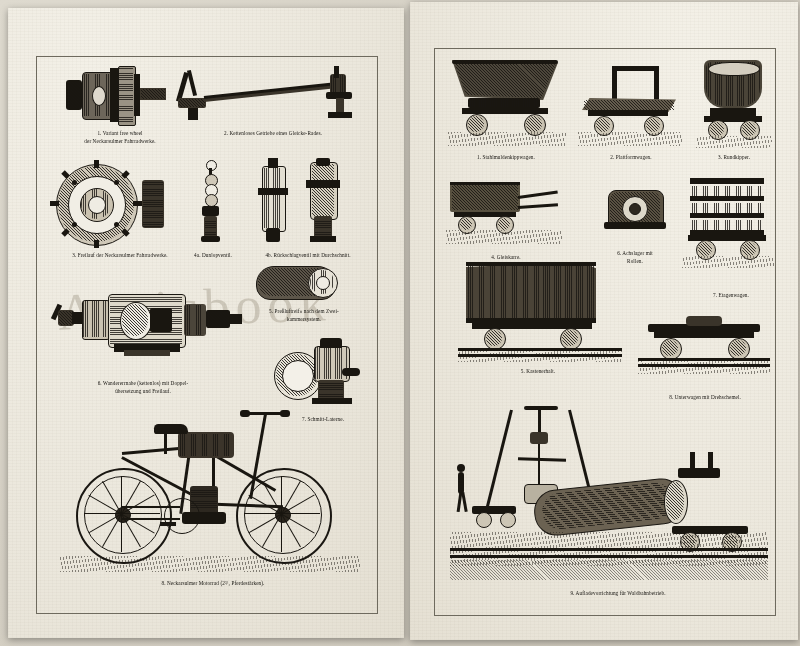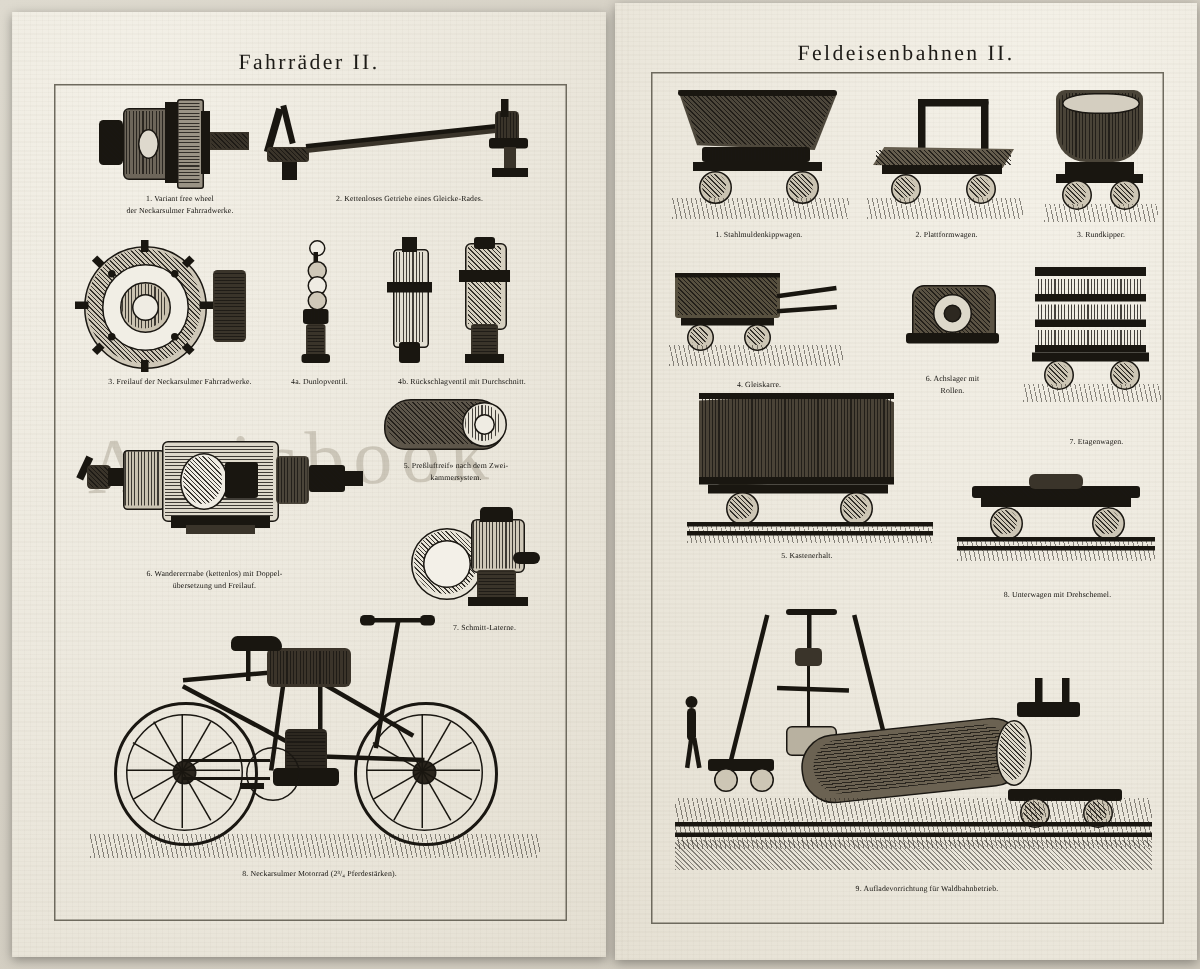--- a/index.html
+++ b/index.html
@@ -131,21 +131,20 @@
     transform: rotate(-2deg);
   }
 </style>
 </head>
 <body>
 
 <div class="scene">
 
   <div class="plate left">
     <div class="paper-grain"></div>
-    <div class="plate-title">Fahrräder II.</div>
     <div class="frame"></div>
 
     <div class="watermark">Anticbook</div>
 
     <div class="fig" style="left:40px; top:58px; width:140px; height:60px;">
       <div class="art">
         <div class="ink" style="left:18px; top:14px; width:16px; height:30px; border-radius:3px;"></div>
         <div class="hatch" style="left:20px; top:16px; width:12px; height:26px;"></div>
         <div class="outline ink-soft" style="left:34px; top:6px; width:30px; height:46px; border-radius:4px; background:#6d665a;"></div>
         <div class="hatch-v" style="left:36px; top:8px; width:26px; height:42px;"></div>
@@ -363,21 +362,20 @@
         <div class="ground" style="left:0px; top:162px; width:300px; height:16px;"></div>
       </div>
     </div>
     <div class="cap" style="left:90px; top:572px; width:230px;">
       <div>8. Neckarsulmer Motorrad (2³/₄ Pferdestärken).</div>
     </div>
   </div>
 
   <div class="plate right">
     <div class="paper-grain"></div>
-    <div class="plate-title">Feldeisenbahnen II.</div>
     <div class="frame"></div>
 
     <div class="fig" style="left:38px; top:56px; width:118px; height:94px;">
       <div class="art">
         <div class="ink-soft" style="left:4px; top:2px; width:106px; height:40px; clip-path: polygon(0 0, 100% 6%, 86% 100%, 12% 92%); background:#4d473b;"></div>
         <div class="hatch" style="left:6px; top:4px; width:102px; height:36px; clip-path: polygon(0 0, 100% 6%, 86% 100%, 12% 92%);"></div>
         <div class="ink" style="left:4px; top:2px; width:106px; height:4px; border-radius:2px;"></div>
         <div class="ink" style="left:20px; top:40px; width:72px; height:10px; border-radius:2px;"></div>
         <div class="hatch-v" style="left:22px; top:41px; width:68px; height:8px;"></div>
         <div class="ink" style="left:14px; top:50px; width:86px; height:6px;"></div>

